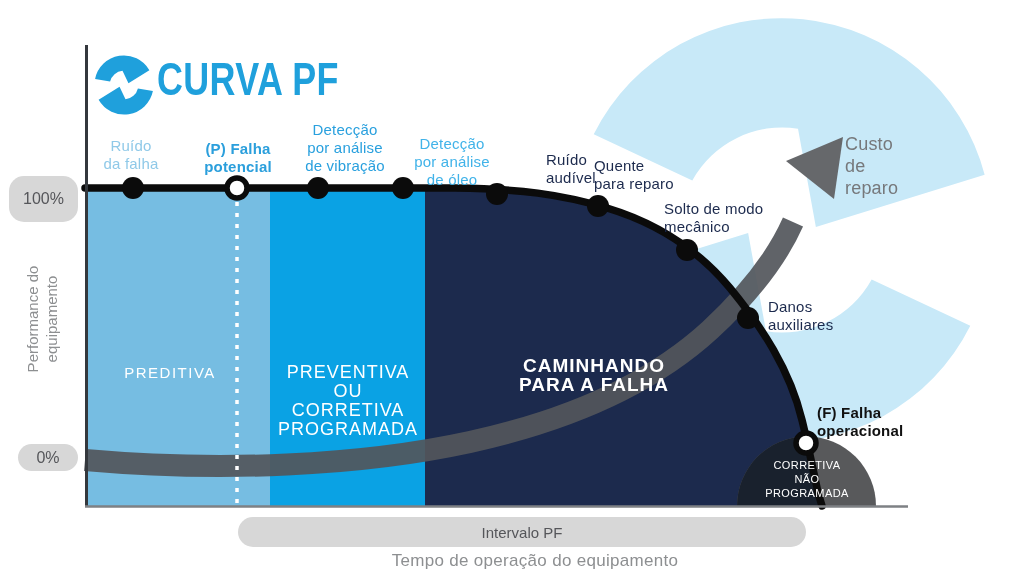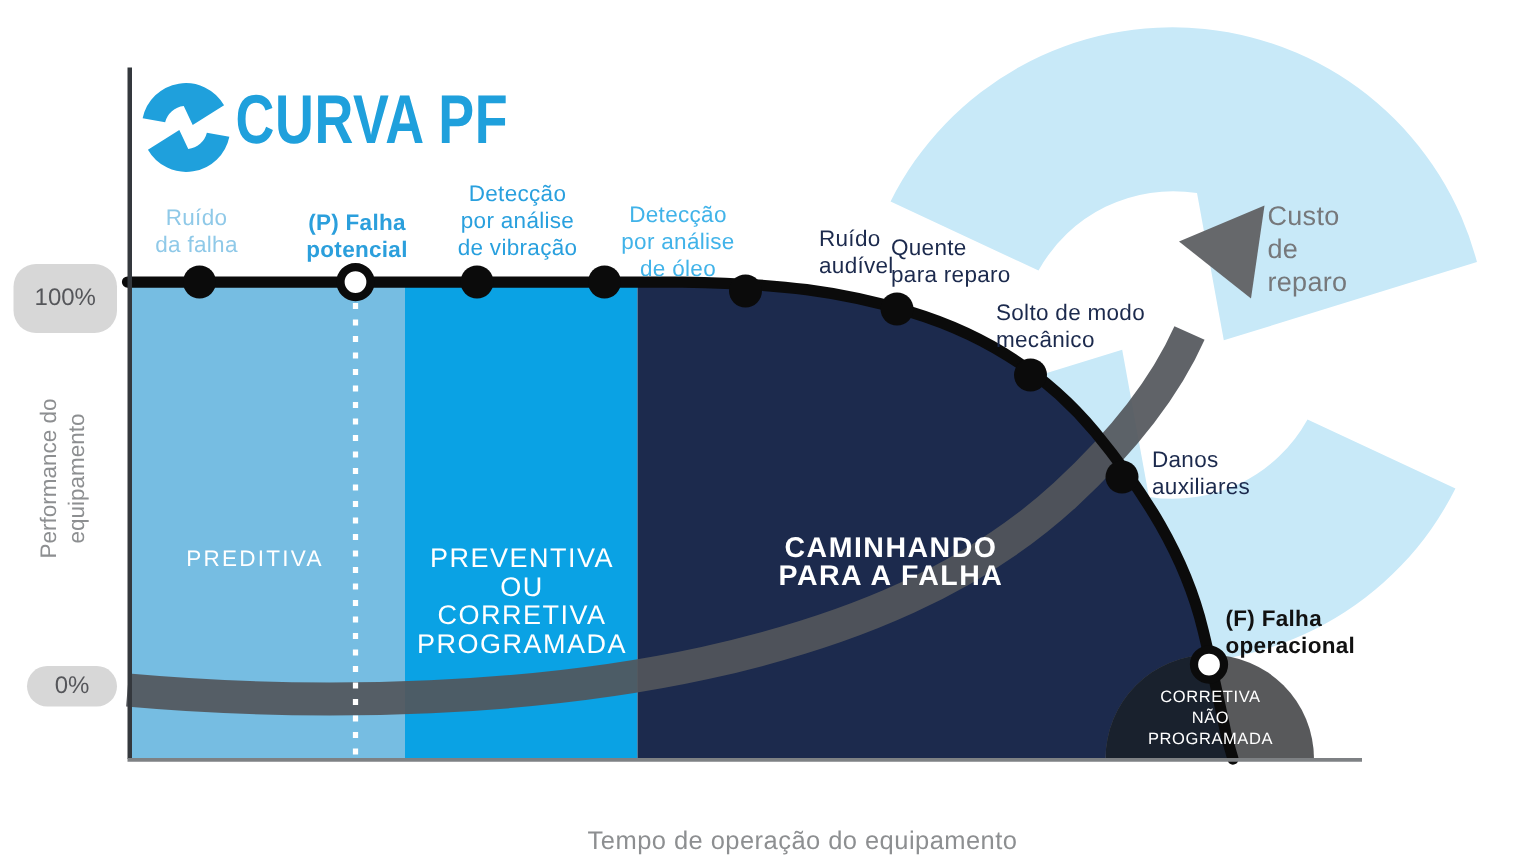--- a/index.html
+++ b/index.html
@@ -125,15 +125,16 @@
   <div class="zone-lbl z2">CAMINHANDO
 PARA A FALHA</div>
   <div class="zone-lbl z3">CORRETIVA
 NÃO
 PROGRAMADA</div>
 
   <div class="lbl" id="cost-label">Custo
 de
 reparo</div>
 
+  <div class="pill" id="interval-pill">Intervalo PF</div>
   <div id="x-axis-label">Tempo de operação do equipamento</div>
 
 </div>
 
 </body></html>

